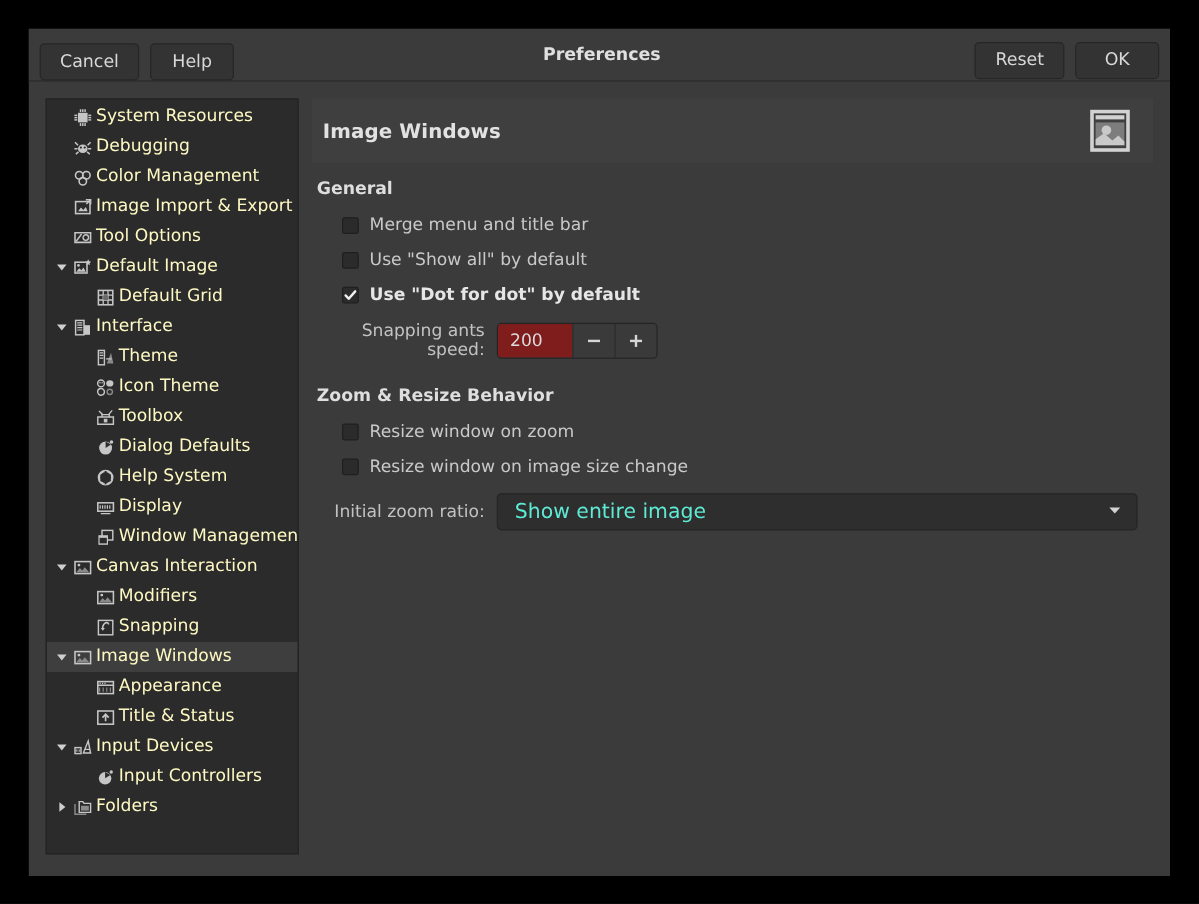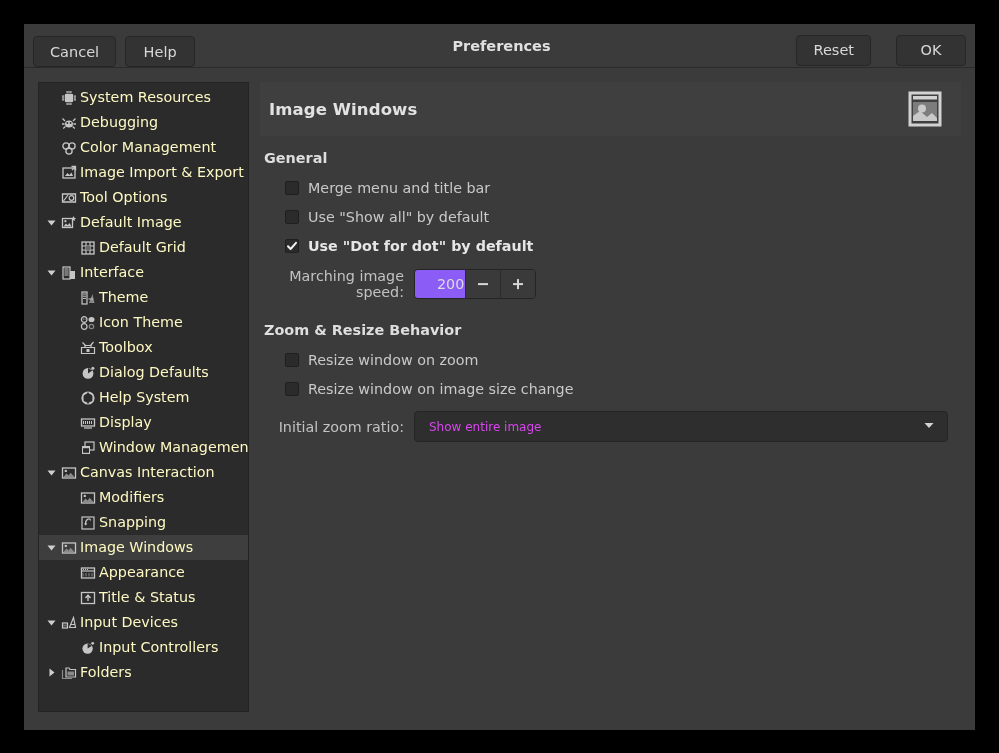--- a/index.html
+++ b/index.html
@@ -29,21 +29,21 @@
     min-height: 44px;
     background: #3b3b3b;
     border-bottom: 1px solid #2a2a2a;
     display: flex;
     align-items: flex-end;
     padding: 0 9px;
     position: relative;
   }
   .hb-left { display: flex; gap: 9px; align-items: center; }
   .hb-right {
-    display: flex; gap: 25px; align-items: center;
+    display: flex; gap: 9px; align-items: center;
     position: absolute; right: 9px; top: 0; height: 52px;
   }
   .hb-btn {
     background: #333333;
     border: 1px solid #262626;
     border-radius: 4px;
     color: #d8d8d8;
     font-size: 14.5px;
     height: 31px;
     min-width: 70px;
@@ -190,27 +190,27 @@
 
   .spin {
     display: flex;
     align-items: stretch;
     height: 30px;
     border-radius: 4px;
     overflow: hidden;
     border: 1px solid #242424;
   }
   .spin-entry {
-    background: #8b5cf6;
+    background: #7f1d1d;
     color: #dcdcdc;
     font-size: 14.3px;
-    width: 50px;
-    display: flex;
-    align-items: center;
-    padding-left: 22px;
+    width: 62px;
+    display: flex;
+    align-items: center;
+    padding-left: 10px;
     font-family: "DejaVu Sans", sans-serif;
   }
   .spin-btn {
     background: #3a3a3a;
     width: 35px;
     display: flex;
     align-items: center;
     justify-content: center;
     cursor: pointer;
     border-left: 1px solid #2c2c2c;
@@ -222,21 +222,21 @@
     background: #2e2e2e;
     border: 1px solid #242424;
     border-radius: 4px;
     display: flex;
     align-items: center;
     justify-content: space-between;
     padding: 0 11px 0 14px;
     cursor: pointer;
     margin-right: 9px;
   }
-  .combo-value { color: #d946ef; font-size: 12px; }
+  .combo-value { color: #5eead4; font-size: 17px; }
 </style>
 </head>
 <body>
 
 <div id="dialog">
 
   <div id="headerbar">
     <div class="hb-left">
       <div class="hb-btn">Cancel</div>
       <div class="hb-btn">Help</div>
@@ -576,21 +576,21 @@
             </div>
             <div class="check-row active">
               <span class="cb checked">
                 <svg width="12" height="12" viewBox="0 0 12 12">
                   <path d="M2 6.2 L4.6 9 L10 2.8" stroke="#f0f0f0" stroke-width="2" fill="none" stroke-linecap="round" stroke-linejoin="round"></path>
                 </svg>
               </span>
               <span class="check-label">Use "Dot for dot" by default</span>
             </div>
             <div class="field-row">
-              <span class="field-label label-w-ants">Marching image speed:</span>
+              <span class="field-label label-w-ants">Snapping ants speed:</span>
               <div class="spin">
                 <div class="spin-entry">200</div>
                 <div class="spin-btn">
                   <svg width="16" height="16" viewBox="0 0 16 16">
                     <rect x="3" y="7.1" width="10" height="2" fill="#d6d6d6"></rect>
                   </svg>
                 </div>
                 <div class="spin-btn">
                   <svg width="16" height="16" viewBox="0 0 16 16">
                     <rect x="3" y="7.1" width="10" height="2" fill="#d6d6d6"></rect>

